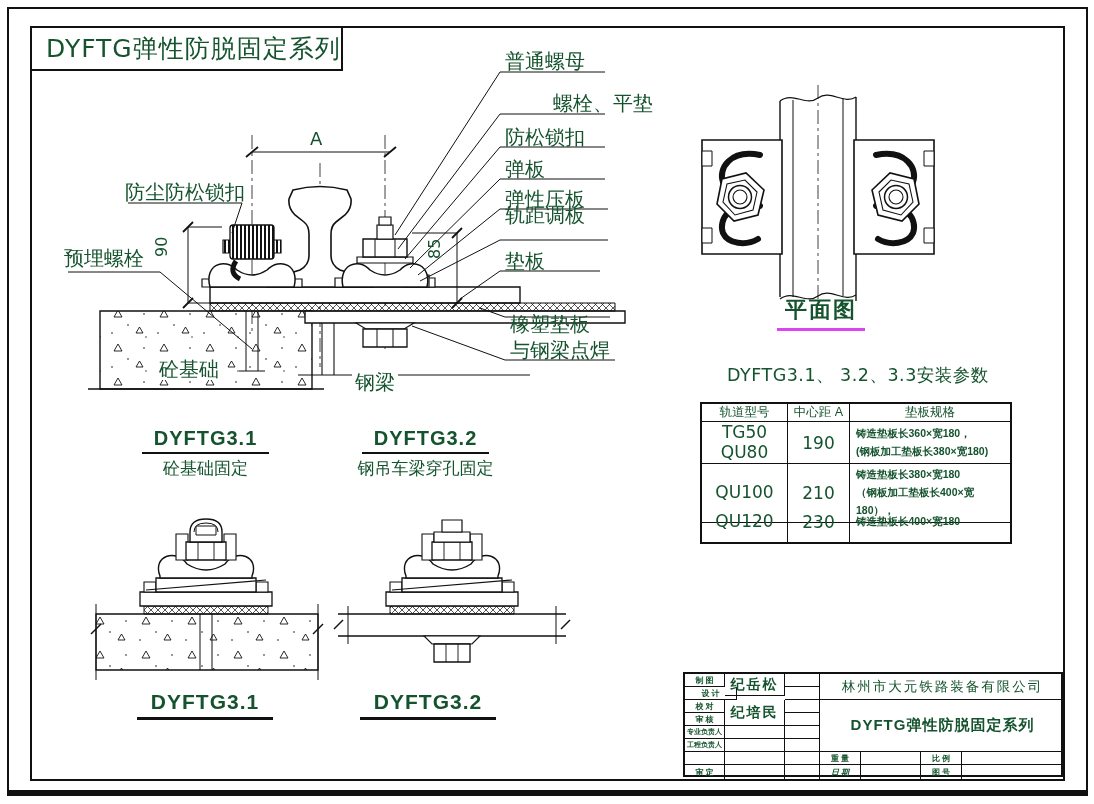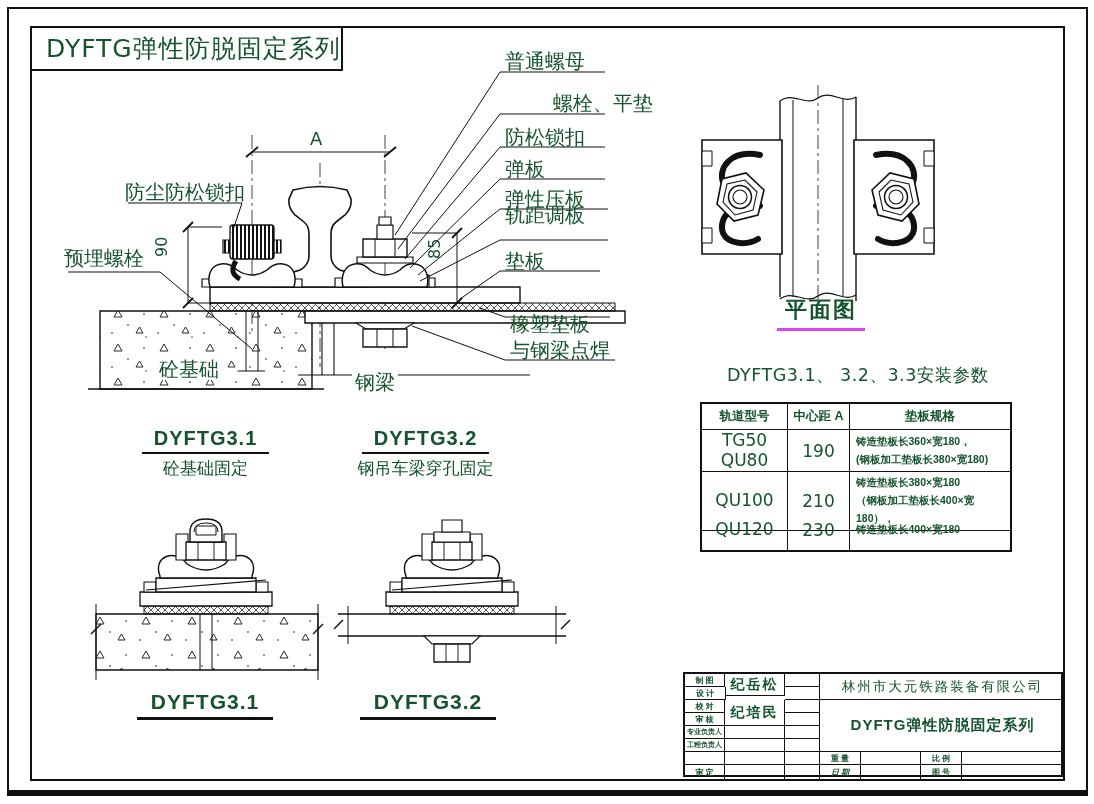--- a/index.html
+++ b/index.html
@@ -28,21 +28,21 @@
   .detail-cap .t{display:inline-block;font-weight:bold;font-size:20px;border-bottom:2.5px solid #111;padding:0 12px 2px;letter-spacing:1px;}
   .detail-cap .s{font-size:17px;margin-top:3px;font-family:"DejaVu Sans",sans-serif;}
   .footer-cap{position:absolute;text-align:center;}
   .footer-cap .t{display:inline-block;font-weight:bold;font-size:21px;border-bottom:3px solid #111;padding:0 14px 3px;letter-spacing:1px;}
   
   #ptable{left:700px;top:402px;width:312px;border:2px solid #111;box-sizing:border-box;}
   .prow{display:grid;grid-template-columns:86px 62px 1fr;}
   .pcell{border-right:1px solid #111;border-bottom:1px solid #111;display:flex;flex-direction:column;justify-content:center;align-items:center;box-sizing:border-box;}
   .prow .pcell:last-child{border-right:none;}
   .prow:last-child .pcell{border-bottom:none;}
-  .phead{height:26px;font-size:12.5px;font-weight:bold;}
+  .phead{height:18px;font-size:12.5px;font-weight:normal;}
   .pmodel{font-size:17px;font-family:"DejaVu Sans",sans-serif;line-height:1.15;text-align:center;}
   .pnum{font-size:17px;font-family:"DejaVu Sans",sans-serif;}
   .pspec{align-items:flex-start !important;padding:2px 6px;font-size:10.5px;font-weight:bold;line-height:1.7;}
   #table-title{left:727px;top:363px;font-size:17.5px;font-family:"DejaVu Sans",sans-serif;letter-spacing:0.5px;}
   #notes{left:712px;top:578px;font-size:16.5px;font-family:"DejaVu Sans",sans-serif;line-height:1.9;}
   
   #tblock{left:683px;top:672px;width:380px;height:105px;border:2px solid #111;box-sizing:border-box;font-family:"Liberation Sans",sans-serif;}
   .tb{position:absolute;box-sizing:border-box;border-right:1px solid #111;border-bottom:1px solid #111;
       display:flex;align-items:center;justify-content:center;font-size:8px;font-weight:bold;overflow:hidden;}
   .tb.name{font-size:14px;letter-spacing:2px;}
@@ -349,21 +349,21 @@
   <div class="footer-cap" style="left:125px;top:690px;width:160px;">
     <div class="t">DYFTG3.1</div>
   </div>
   <div class="footer-cap" style="left:348px;top:690px;width:160px;">
     <div class="t">DYFTG3.2</div>
   </div>
 
   <div class="abs" id="tblock">
 
     <div class="tb" style="left:0;top:0;width:40px;height:13px;">制 图</div>
-    <div class="tb" style="left:0;top:13px;width:41px;height:13px;">设 计</div>
+    <div class="tb" style="left:0;top:13px;width:52px;height:13px;">设 计</div>
     <div class="tb" style="left:0;top:26px;width:40px;height:13px;">校 对</div>
     <div class="tb" style="left:0;top:39px;width:40px;height:13px;">审 核</div>
     <div class="tb" style="left:0;top:52px;width:40px;height:13px;font-size:7px;">专业负责人</div>
     <div class="tb" style="left:0;top:65px;width:40px;height:13px;font-size:7px;">工程负责人</div>
     <div class="tb" style="left:0;top:78px;width:40px;height:13px;"></div>
     <div class="tb nob" style="left:0;top:91px;width:40px;height:14px;">审 定</div>
 
     <div class="tb name" style="left:40px;top:0;width:60px;height:22px;">纪岳松</div>
     <div class="tb name" style="left:40px;top:26px;width:60px;height:26px;">纪培民</div>
     <div class="tb" style="left:40px;top:52px;width:60px;height:13px;"></div>

